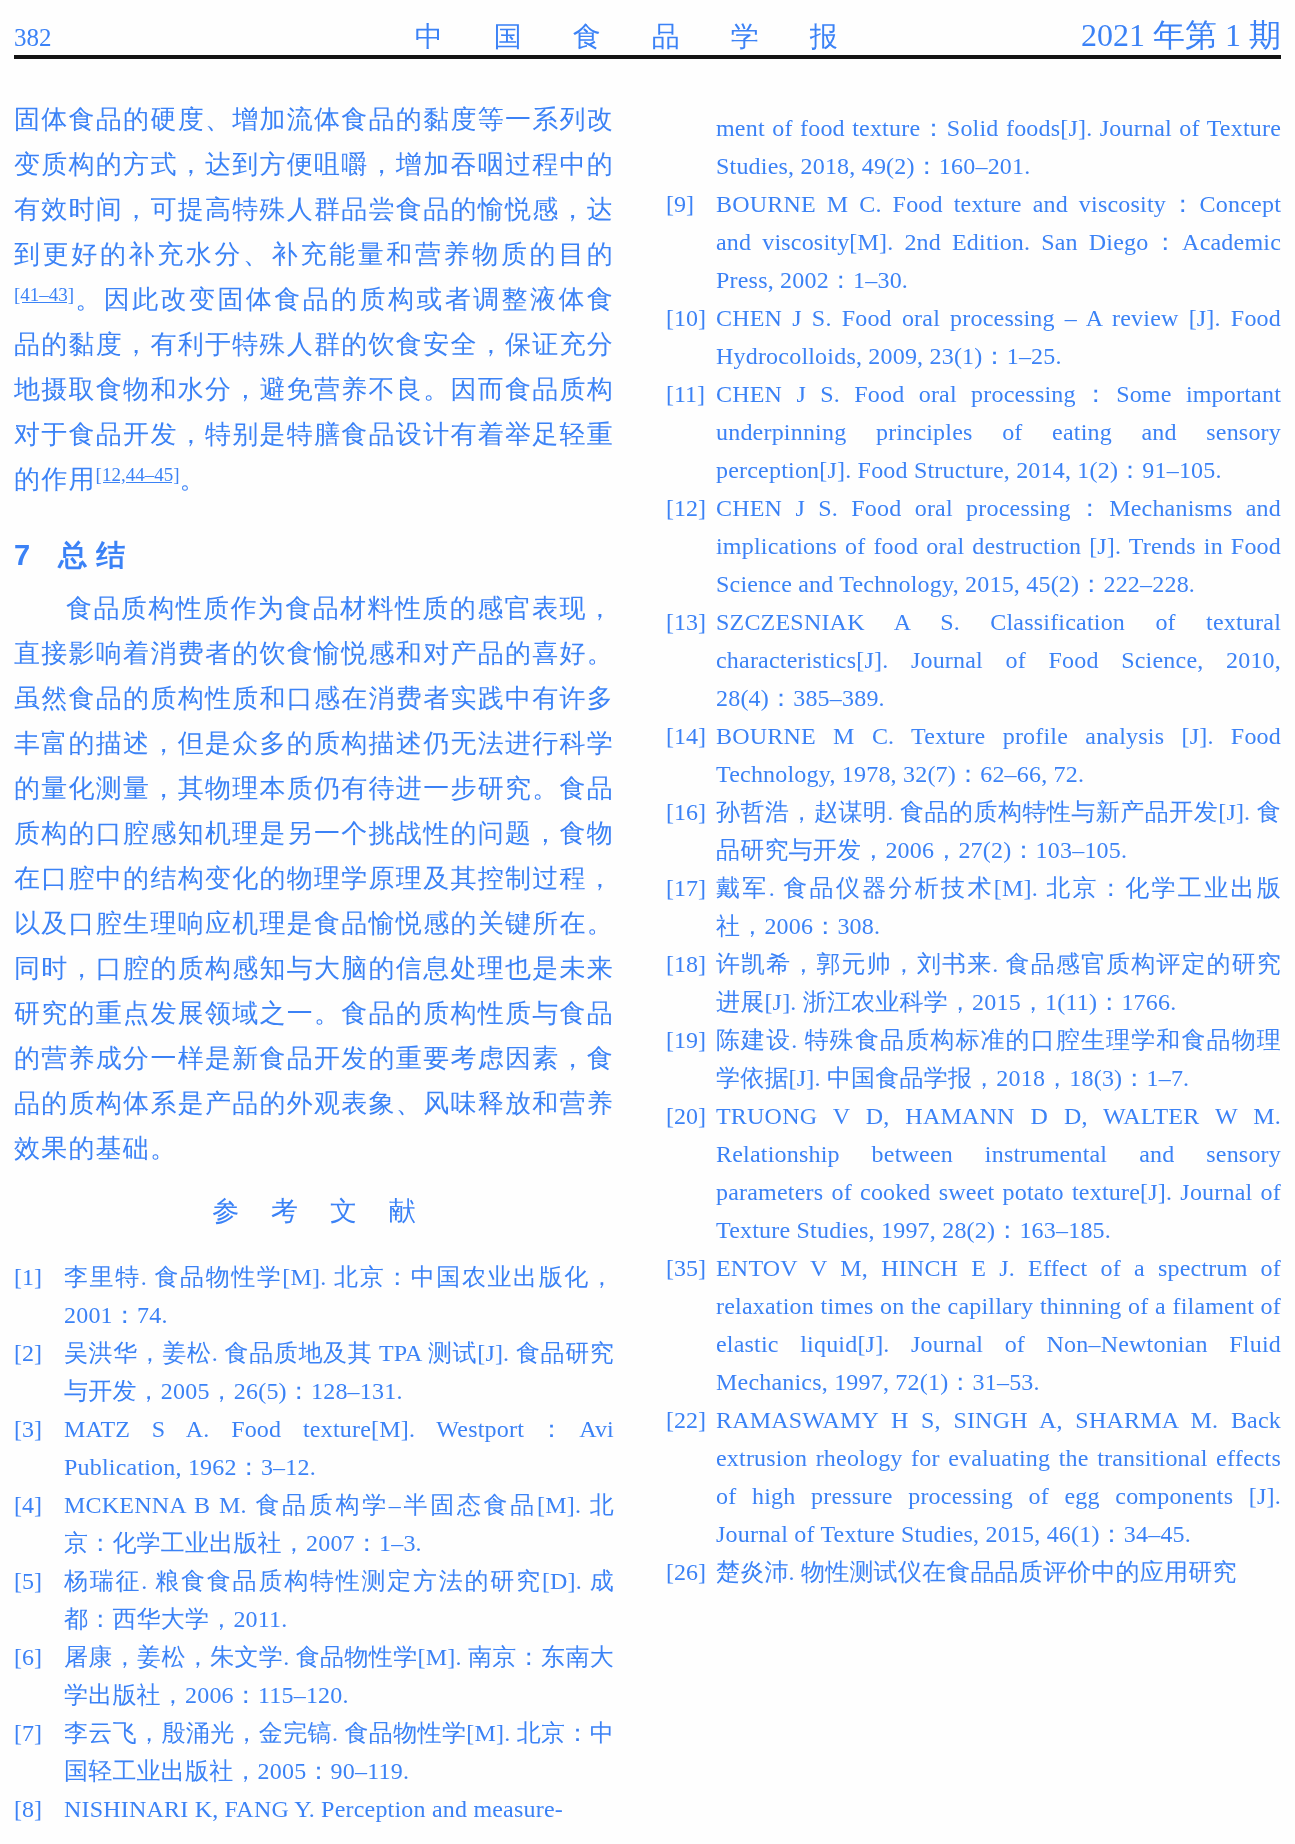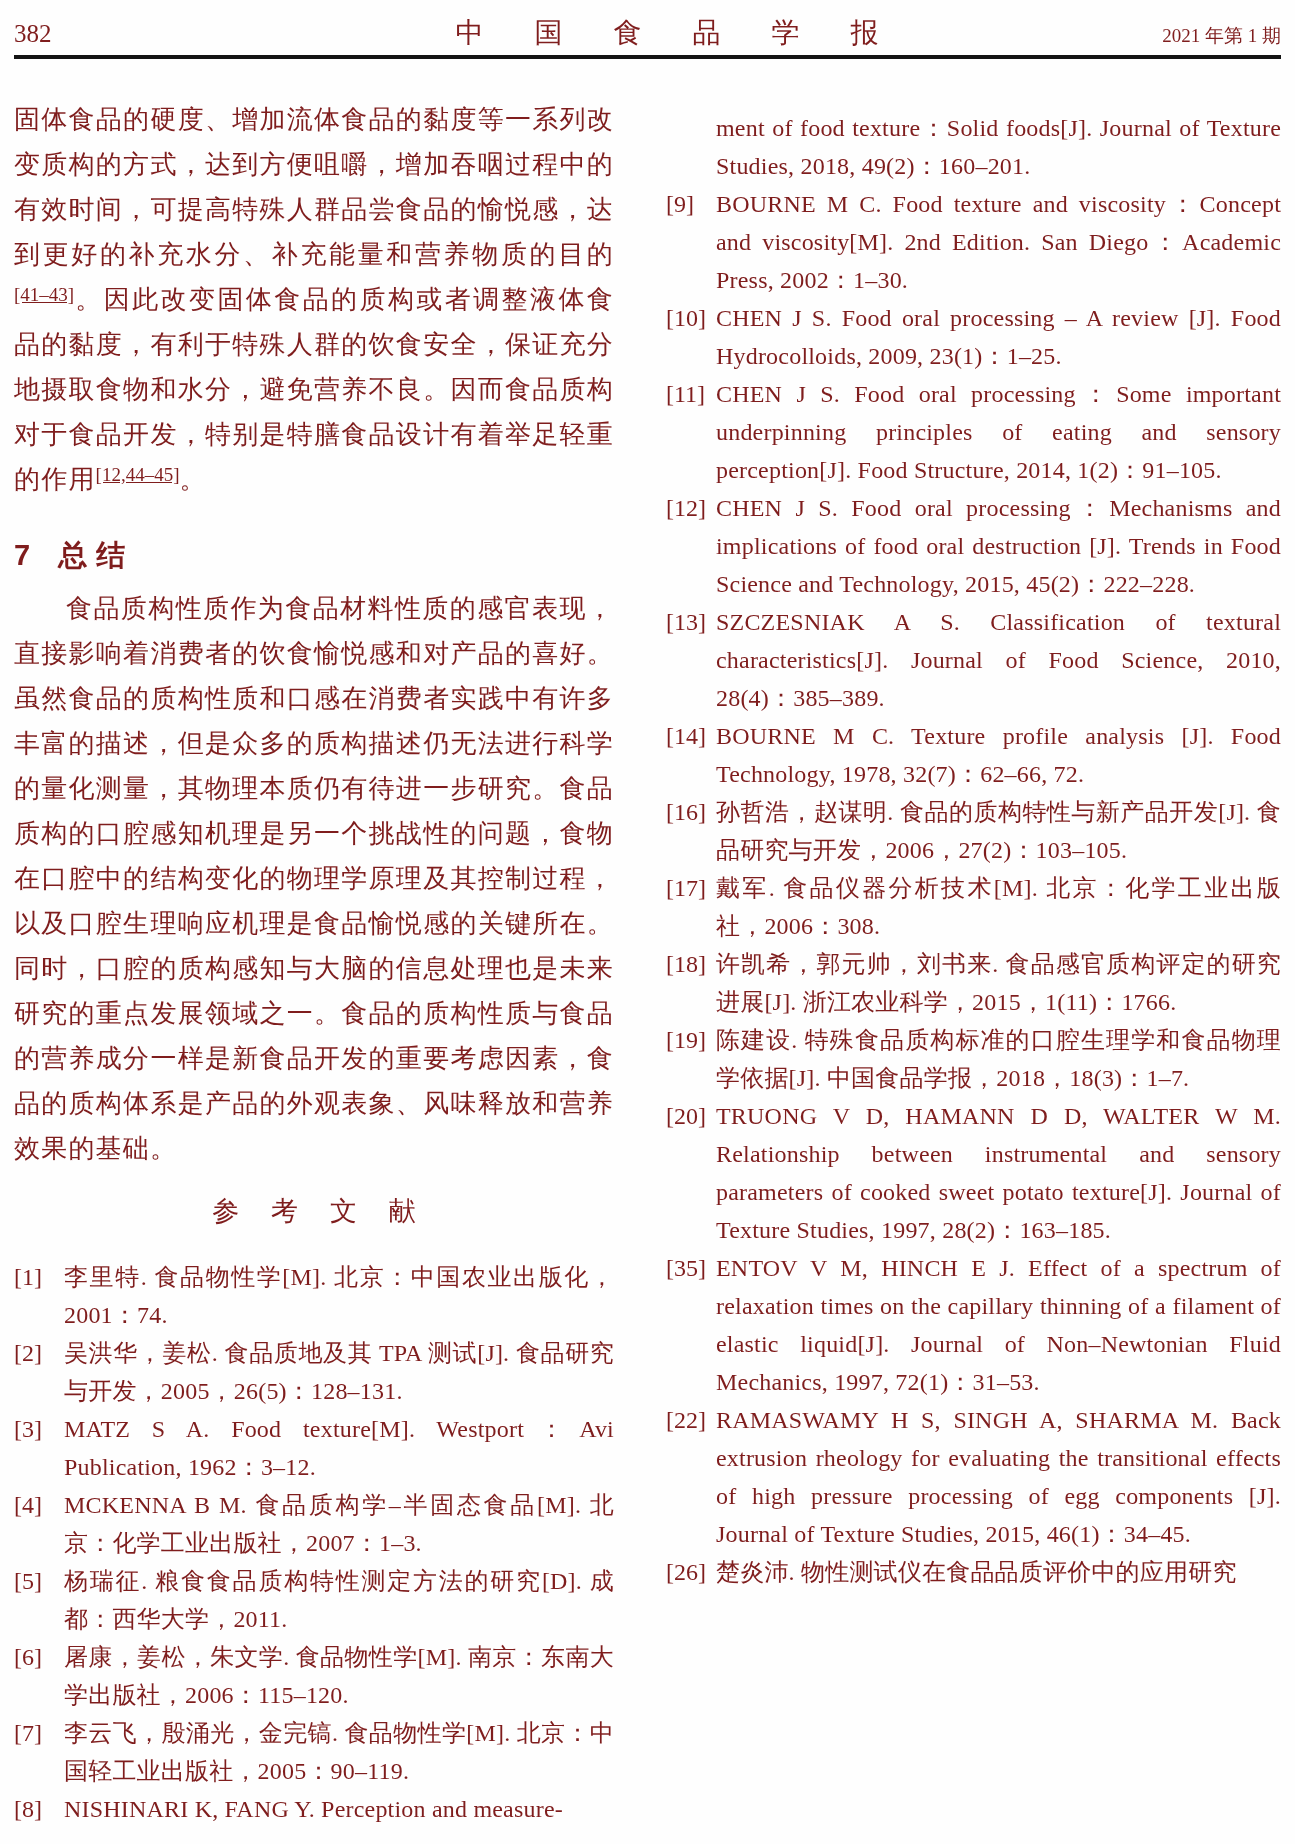--- a/index.html
+++ b/index.html
@@ -1,41 +1,41 @@
 <!DOCTYPE html>
 <html><head>
 <meta charset="utf-8">
 <style>
   html,body { margin:0; padding:0; background:#d8d8d8; }
   .page {
     position:relative;
     width:1295px; height:1844px;
     margin:0 auto;
     background:#fefefe;
-    color:#7f1d1d;
+    color:#3b82f6;
     font-family:"Liberation Serif","DejaVu Serif",serif;
     box-sizing:border-box;
     padding:0 14px;
     overflow:hidden;
   }
   
   .running-head {
     display:flex; justify-content:space-between; align-items:baseline;
     padding-top:14px;
     height:38px;
   }
   .page-num  { font-size:25px; }
   .journal-title {
     font-size:28px;
     letter-spacing:22px;
     text-indent:22px; 
     white-space:nowrap;
     transform:translateX(60px);
   }
-  .issue-info { font-size:19px; white-space:nowrap; }
+  .issue-info { font-size:32px; white-space:nowrap; }
   .head-rule { height:4px; background:#141414; margin-top:3px; }
 
   
   .columns { display:flex; margin-top:38px; }
   .col { box-sizing:border-box; }
   .col-left  { width:600px; margin-right:52px; }
   .col-right { width:615px; padding-top:12px; }
 
   
   .body-p {

